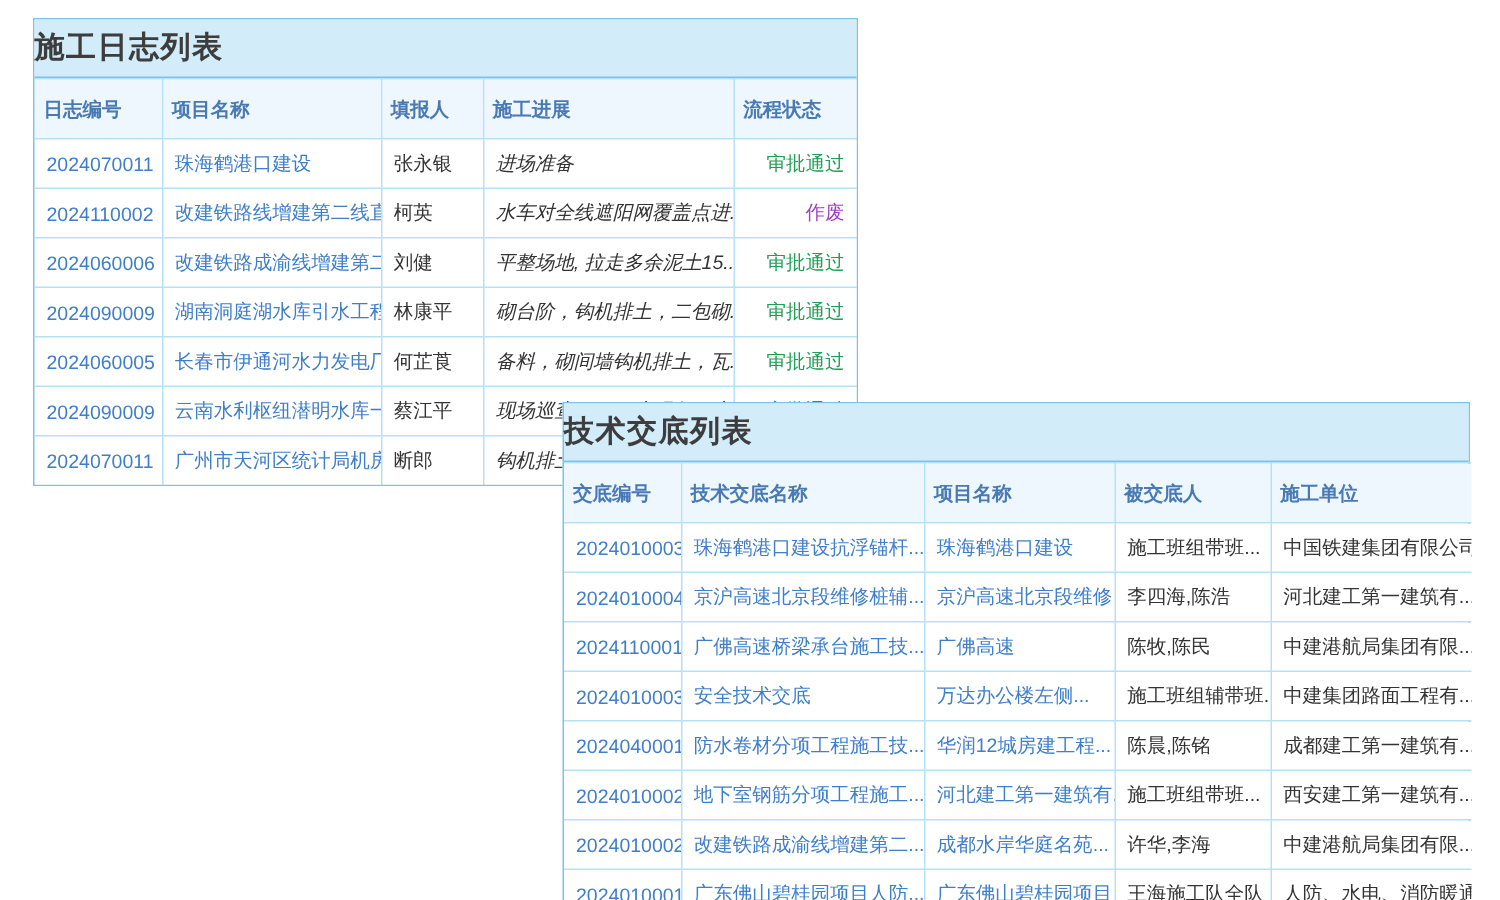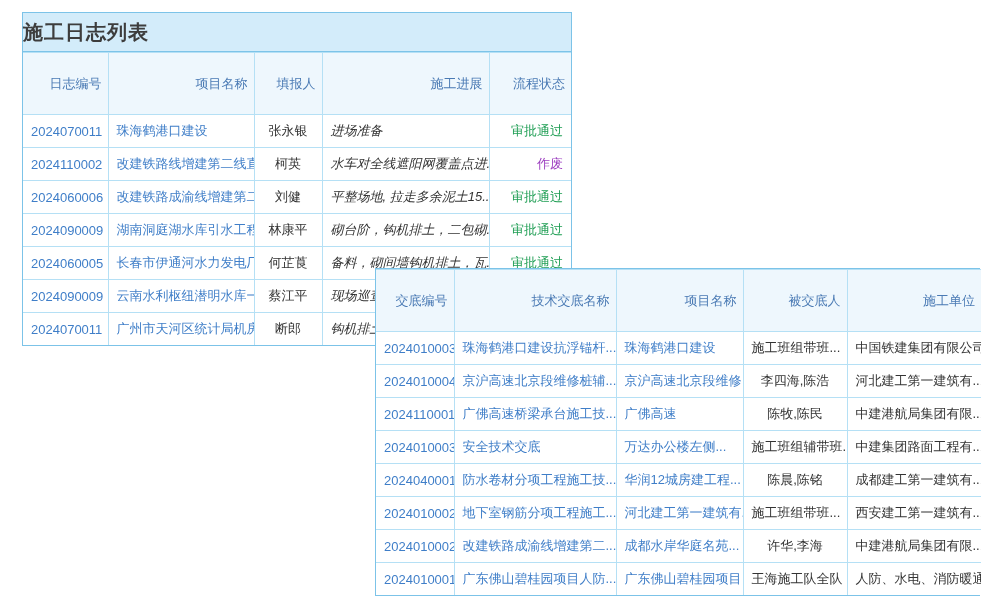--- a/index.html
+++ b/index.html
@@ -46,24 +46,24 @@
   table.grid{
     width:100%;
     border-collapse:collapse;
     table-layout:fixed;
     font-size:13px;
   }
   table.grid th{
     height:31px;
     background:var(--header-bg);
     color:var(--header-text);
-    font-weight:normal;
-    text-align:right;
+    font-weight:bold;
+    text-align:left;
     border:1px solid var(--grid-line);
-    padding:15px 6px;
+    padding:4px 6px;
     overflow:hidden;
     white-space:nowrap;
   }
   table.grid td{
     height:32px;
     border:1px solid var(--grid-line);
     padding:0 8px;
     overflow:hidden;
     white-space:nowrap;
     text-overflow:clip;
@@ -71,21 +71,21 @@
   }
   
   table.grid tr th:first-child, table.grid tr td:first-child{border-left:none;}
   table.grid tr th:last-child,  table.grid tr td:last-child{border-right:none;}
   table.grid tbody tr:last-child td{border-bottom:none;}
 
   .cell-id{ color:var(--link-blue); text-align:center;margin-left:47px; }
   .cell-id.left{ text-align:left; }
   .cell-link{ color:var(--link-blue); text-align:left;margin-left:31px; }
   .cell-plain{ color:var(--body-text); }
-  .cell-center{ text-align:center; }
+  .cell-center{ text-align:left; }
   .cell-left{ text-align:left;font-style:italic; }
   .cell-status{ text-align:right; }
   .st-approved{ color:var(--status-approved); }
   .st-void{ color:var(--status-void); }
 </style>
 </head>
 <body>
 
 <div class="panel panel-log">
   <div class="panel-title">施工日志列表</div>
@@ -154,20 +154,21 @@
           <td class="cell-link">广州市天河区统计局机房...</td>
           <td class="cell-plain cell-center">断郎</td>
           <td class="cell-plain cell-left">钩机排土...</td>
           <td class="cell-status st-approved"></td>
         </tr>
       </tbody>
   </table>
 </div>
 
 <div class="panel panel-disc">
+  <div class="panel-title">技术交底列表</div>
   <table class="grid">
     <colgroup>
       <col style="width:78px">
         <col style="width:162px">
         <col style="width:127px">
         <col style="width:104px">
         <col style="width:134px">
     </colgroup>
     <thead>
       <tr>

